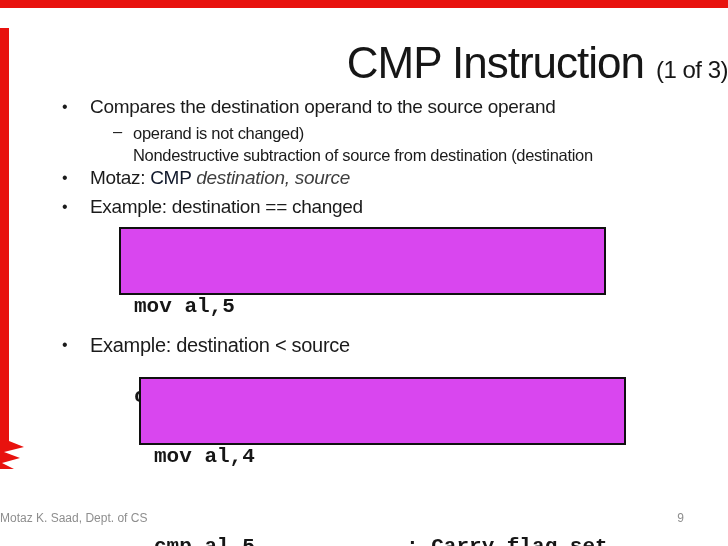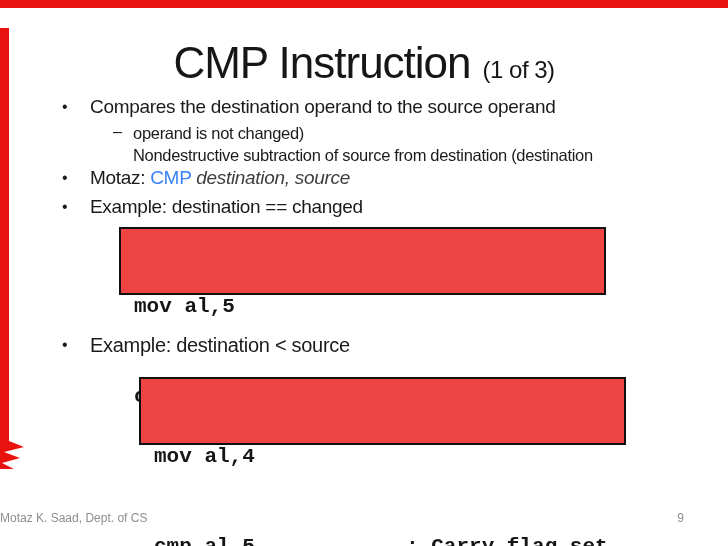--- a/index.html
+++ b/index.html
@@ -20,21 +20,21 @@
   .left-bar {
     position: absolute; top: 28px; left: 0;
     width: 9px; height: 410px;
     background: #e8120e;
   }
   .left-zig { position: absolute; top: 438px; left: 0; }
 
   
   .title-row {
     position: absolute; top: 38px; left: 0; width: 728px;
-    text-align: center; color: #161616; white-space: nowrap;
+    text-align: right; color: #161616; white-space: nowrap;
   }
   .title-main { font-size: 44px; letter-spacing: -1px; }
   .title-suffix { font-size: 24px; margin-left: 12px; letter-spacing: -0.5px; }
 
   
   .bullet-row {
     position: absolute; left: 62px;
     display: flex; align-items: flex-start;
     color: #1b1b1b; font-size: 19px; letter-spacing: -0.3px;
     white-space: nowrap;
@@ -49,27 +49,27 @@
   }
   .dash { width: 20px; }
   .sub-lines div { line-height: 22px; white-space: nowrap; }
 
   .b1   { top: 96px; }
   .sub  { top: 122px; }
   .bsyn { top: 167px; }
   .bex1 { top: 196px; }
   .bex2 { top: 334px; font-size: 20px; }
 
-  .syn-blue   { color: #3b82f6; }
+  .syn-blue   { color: #0f172a; }
   .syn-italic { color: #404040; font-style: italic; }
 
   
   .code-box {
     position: absolute; left: 119px; width: 487px; height: 68px;
-    border: 2px solid #101010; background: #ef4444; box-sizing: border-box;
+    border: 2px solid #101010; background: #d946ef; box-sizing: border-box;
   }
   .code-box-1 { top: 227px; }
   .code-box-2 { top: 377px; margin-left: 20px; }
   .code-inner {
     padding: 3px 0 0 13px;
     font-family: "Liberation Mono", monospace;
     font-weight: bold;
     font-size: 21px; line-height: 30px;
     color: #161616;
     white-space: pre;

